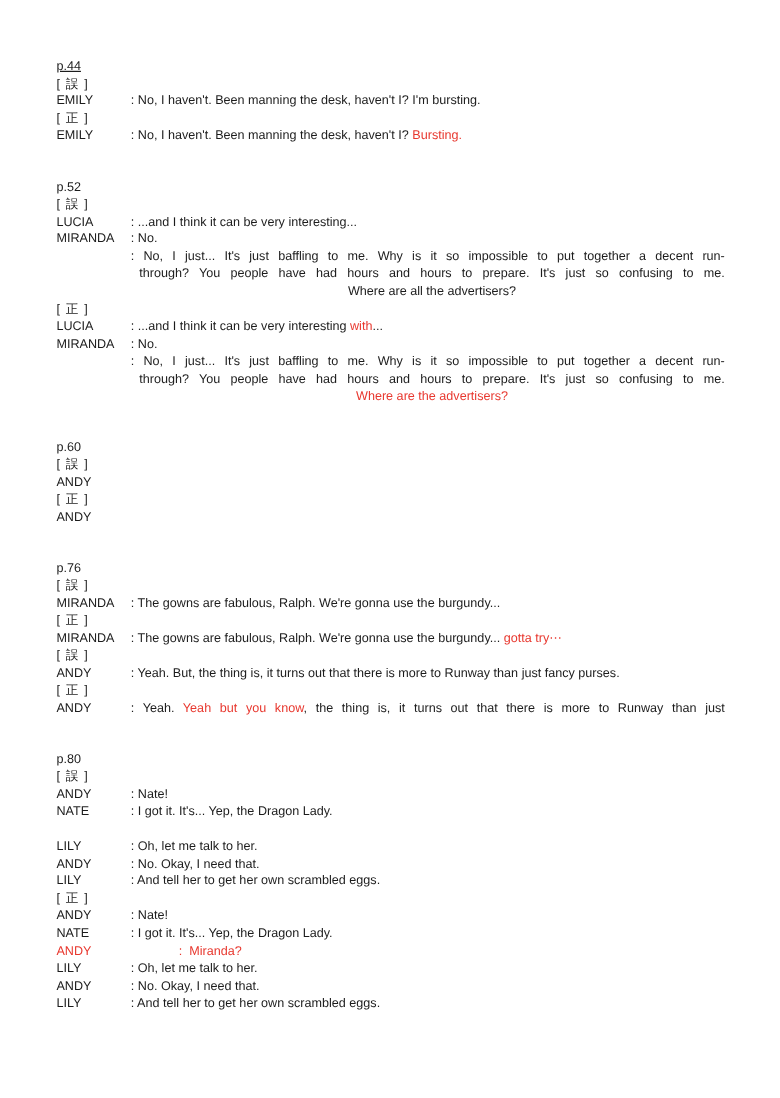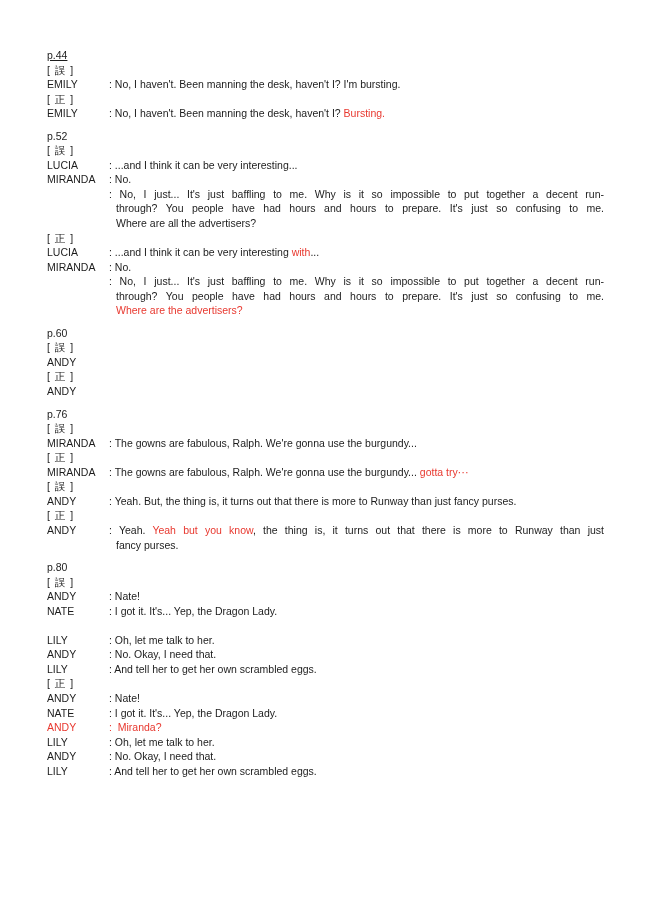--- a/index.html
+++ b/index.html
@@ -17,35 +17,35 @@
     color: #1c1c1c;
     overflow: hidden;
   }
   .doc {
     position: absolute;
     left: 47px;
     top: 48px;
     width: 557px;
   }
   .line { min-height: 14.55px; }
-  .page-label { margin-top: 8px; }
+  .page-label { margin-top: 28px; }
   .page-label.gap-large { margin-top: 27px; }
   .block:first-child .page-label { margin-top: 0; text-decoration: underline; }
   .tag-label { letter-spacing: 1px; }
   .dialogue { display: flex; }
   .speaker {
     flex: 0 0 62px;
     width: 62px;
   }
   .dtext {
     flex: 1;
     padding-left: 7px;
     text-indent: -7px;
   }
-  .wrap-line { margin-left: 69px; }
+  .wrap-line { margin-left: 69px; text-align: center; }
   .justify {
     text-align: justify;
     text-align-last: justify;
   }
   .blank-line { height: 14.55px; }
   .red { color: #e8382f; }
 </style>
 </head>
 <body>
 
@@ -124,21 +124,20 @@
       <div class="line tag-label">[ 誤 ]</div>
       <div class="line dialogue">
         <div class="speaker">ANDY</div>
         <div class="dtext"><span class="">: Yeah. But, the thing is, it turns out that there is more to Runway than just fancy purses.</span></div>
       </div>
       <div class="line tag-label">[ 正 ]</div>
       <div class="line dialogue">
         <div class="speaker">ANDY</div>
         <div class="dtext justify"><span class="">: Yeah. </span><span class="red" style="color: rgb(232, 56, 47);">Yeah but you know</span><span class="">, the thing is, it turns out that there is more to Runway than just</span></div>
       </div>
-      <div class="line wrap-line"><span class="">fancy purses.</span></div>
     </div>
     <div class="block">
       <div class="line page-label">p.80</div>
       <div class="line tag-label">[ 誤 ]</div>
       <div class="line dialogue">
         <div class="speaker">ANDY</div>
         <div class="dtext"><span class="">: Nate!</span></div>
       </div>
       <div class="line dialogue">
         <div class="speaker">NATE</div>
@@ -161,21 +160,21 @@
       <div class="line dialogue">
         <div class="speaker">ANDY</div>
         <div class="dtext"><span class="">: Nate!</span></div>
       </div>
       <div class="line dialogue">
         <div class="speaker">NATE</div>
         <div class="dtext"><span class="">: I got it. It's... Yep, the Dragon Lady.</span></div>
       </div>
       <div class="line dialogue">
         <div class="speaker red" style="color: rgb(232, 56, 47);">ANDY</div>
-        <div class="dtext"><span class="red" style="color: rgb(232, 56, 47);">: &nbsp;Miranda?</span></div>
+        <div class="dtext"><span class="red" style="color: rgb(232, 56, 47); margin-left: 40px;">: &nbsp;Miranda?</span></div>
       </div>
       <div class="line dialogue">
         <div class="speaker">LILY</div>
         <div class="dtext"><span class="">: Oh, let me talk to her.</span></div>
       </div>
       <div class="line dialogue">
         <div class="speaker">ANDY</div>
         <div class="dtext"><span class="">: No. Okay, I need that.</span></div>
       </div>
       <div class="line dialogue">

